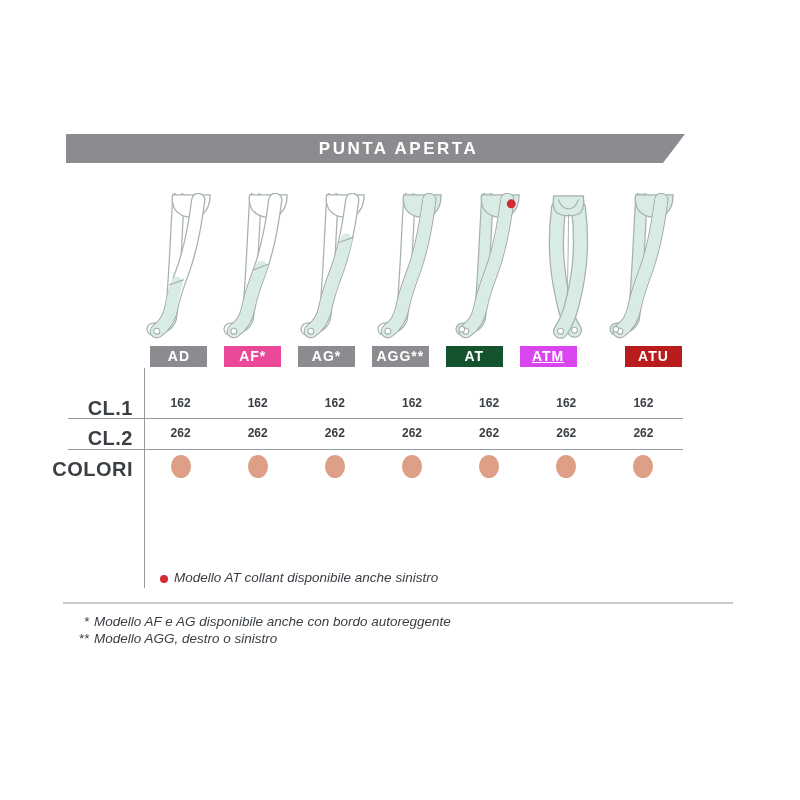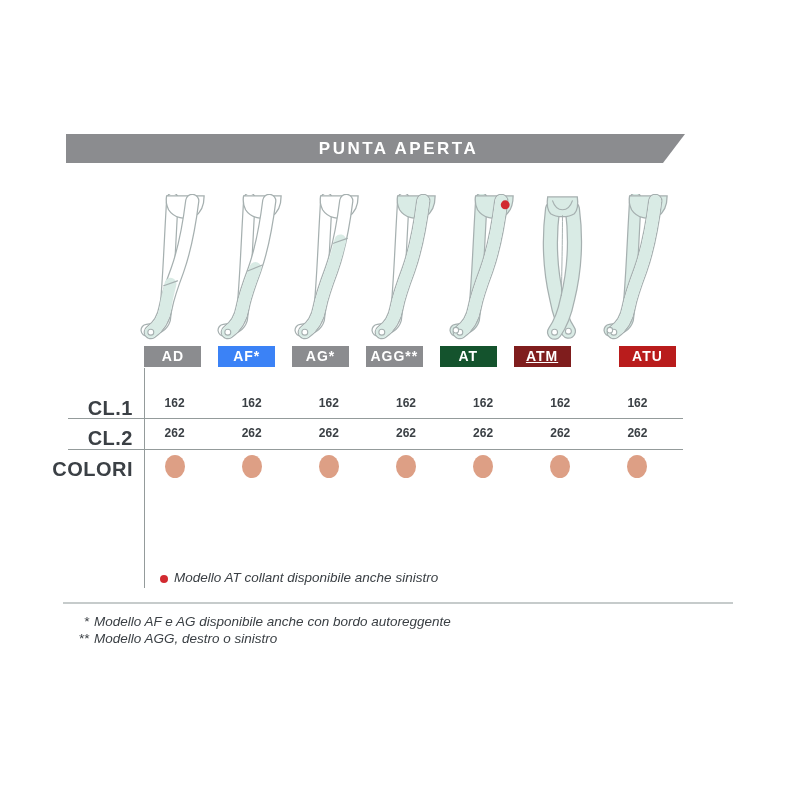--- a/index.html
+++ b/index.html
@@ -7,21 +7,21 @@
         font-family:"Liberation Sans",sans-serif;color:#3b4045;}
 
   
   .banner{position:absolute;left:66px;top:134px;width:619px;height:29px;
           background:#8b8c8f;clip-path:polygon(0 0,100% 0,calc(100% - 22px) 100%,0 100%);
           display:flex;align-items:center;justify-content:center;}
   .banner-title{color:#ffffff;font-size:17px;font-weight:bold;letter-spacing:2.5px;
           padding-left:46px;}
 
   
-  .cols{position:absolute;left:136px;width:540px;display:flex;align-items:flex-end;}
+  .cols{position:absolute;left:142px;width:540px;display:flex;}
   .col{flex:1 1 0;display:flex;align-items:center;justify-content:center;}
   #figures-row{top:192px;height:148px;}
   #badges-row{top:346px;height:21px;}
   .badge{width:57px;height:21px;line-height:21px;background:#8b8c8f;color:#ffffff;
          text-align:center;font-size:14px;font-weight:bold;letter-spacing:1px;}
 
   
   .row-label{position:absolute;left:0;width:133px;text-align:right;
              font-size:20px;font-weight:bold;letter-spacing:0.5px;color:#3b4045;}
   #values-cl1{top:396px;}
@@ -136,33 +136,33 @@
           <circle cx="11" cy="137" r="2.8" fill="#ffffff" stroke="#a6b0b0" stroke-width="1.1"></circle>
         </svg>
       </div>
     </div>
 
   <div id="badges-row" class="cols">
       <div class="col">
         <div class="badge" style="background: rgb(139, 140, 143);">AD</div>
       </div>
       <div class="col">
-        <div class="badge" style="background: #3b82f6;">AF*</div>
+        <div class="badge" style="background: #ec4899;">AF*</div>
       </div>
       <div class="col">
         <div class="badge" style="background: rgb(139, 140, 143);">AG*</div>
       </div>
       <div class="col">
         <div class="badge" style="background: rgb(139, 140, 143);">AGG**</div>
       </div>
       <div class="col">
         <div class="badge" style="background: #14532d;">AT</div>
       </div>
       <div class="col">
-        <div class="badge" style="background: #7f1d1d; text-decoration: underline;">ATM</div>
+        <div class="badge" style="background: #d946ef; text-decoration: underline;">ATM</div>
       </div>
       <div class="col">
         <div class="badge" style="background: #b91c1c; margin-left: 40px;">ATU</div>
       </div>
     </div>
 
   <div class="vline" style="background: rgb(148, 155, 155);"></div>
 
   <div class="row-label" style="top:397px;">CL.1</div>
   <div id="values-cl1" class="cols">

